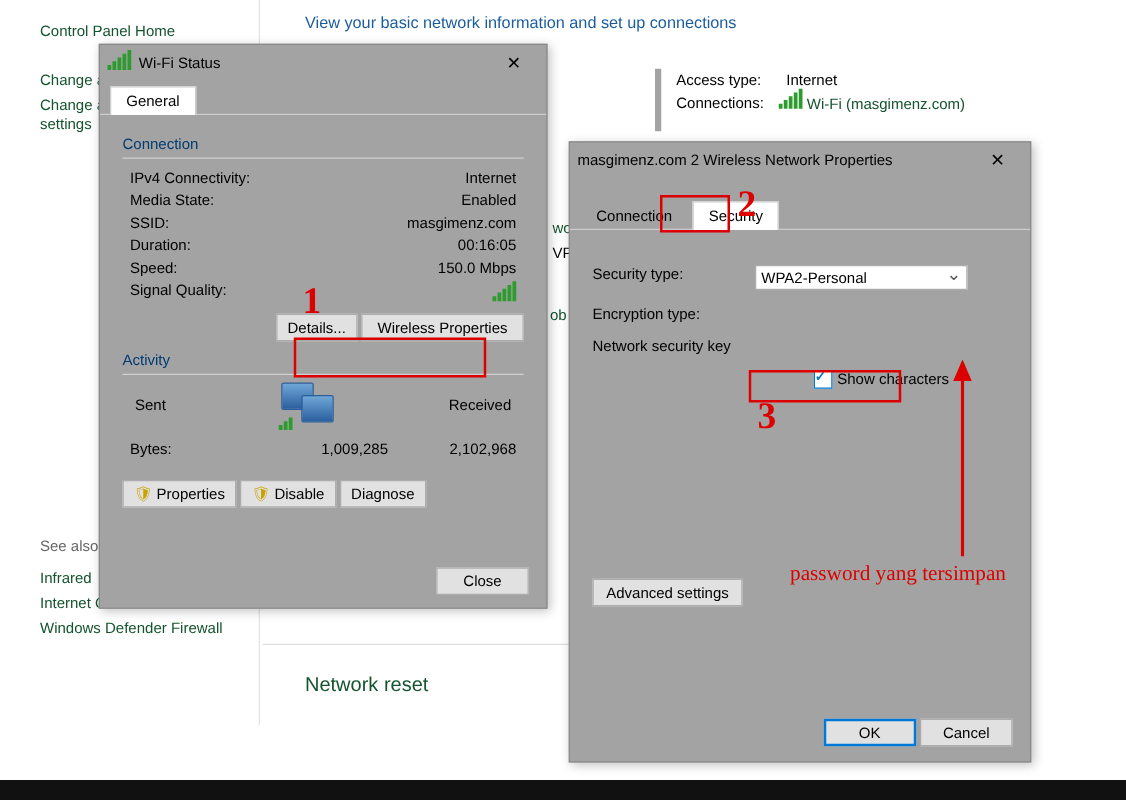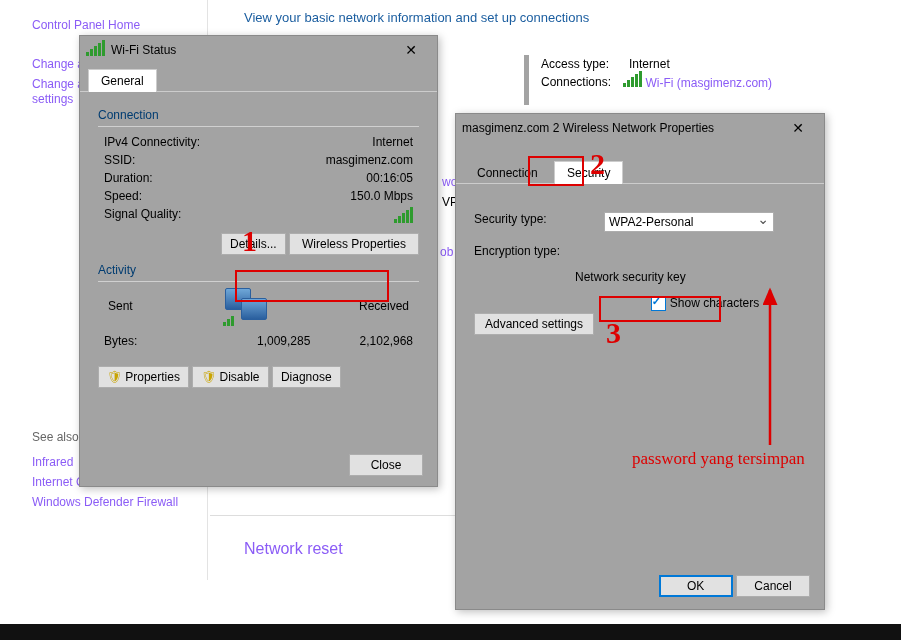--- a/index.html
+++ b/index.html
@@ -1,16 +1,16 @@
 <!DOCTYPE html>
 <html><head>
 <meta charset="utf-8">
 <style>
   html,body{margin:0;padding:0;font-family:"Segoe UI",sans-serif;font-size:12px;color:#000;background:#fff;width:901px;height:640px;position:relative;overflow:hidden}
-  .link{color:#8b5cf6;cursor:pointer}
+  .link{color:#14532d;cursor:pointer}
   .heading{color:#1a5d9f;font-size:13px}
   .window{position:absolute;background:#a3a3a3;border:1px solid #8a8a8a;box-shadow:2px 2px 8px rgba(0,0,0,.25)}
   .titlebar{display:flex;align-items:center;height:28px;padding:0 6px;font-size:12px}
   .titlebar .t-icon{margin-right:6px}
   .titlebar .spacer{flex:1}
   .closeX{width:40px;height:24px;text-align:center;font-size:14px;line-height:24px}
   .tabstrip{border-bottom:1px solid #ccc;padding:0 8px;margin-top:4px}
   .tab{display:inline-block;padding:4px 12px;border:1px solid #ccc;border-bottom:none;background:#fff;position:relative;top:1px;font-size:12px}
   .tabInactive{border-color:transparent;background:transparent}
   .group-title{color:#003c71;font-size:12px;margin:8px 0 4px 0}
@@ -90,20 +90,24 @@
   </div>
   <div style="padding:8px 18px 0 18px">
     <div class="group-title">Connection</div>
     <div class="hr"></div>
     <div style="padding:0 6px">
       <div class="row">
           <span>IPv4 Connectivity:</span>
           <span>Internet</span>
         </div>
       <div class="row">
+          <span>Media State:</span>
+          <span>Enabled</span>
+        </div>
+      <div class="row">
           <span>SSID:</span>
           <span>masgimenz.com</span>
         </div>
       <div class="row">
           <span>Duration:</span>
           <span>00:16:05</span>
         </div>
       <div class="row">
           <span>Speed:</span>
           <span>150.0 Mbps</span>
@@ -175,28 +179,28 @@
   <div style="padding:26px 18px 0 18px">
     <div class="row" style="justify-content:flex-start;margin-bottom:8px">
       <span class="label">Security type:</span>
       <span class="select">
           <span>WPA2-Personal</span>
         </span>
     </div>
     <div class="row" style="justify-content:flex-start;margin-bottom:8px">
       <span class="label">Encryption type:</span>
     </div>
-    <div class="row" style="justify-content:center;margin-bottom:8px">
+    <div class="row" style="justify-content:space-between;margin-bottom:8px">
       <span class="label">Network security key</span>
     </div>
     <div class="row" style="justify-content:center;margin-left:130px">
       <span class="chk checked"></span>
       <span>Show characters</span>
     </div>
-    <div style="">
+    <div style="margin-top:150px">
       <span class="btn" style="min-width:120px">Advanced settings</span>
     </div>
   </div>
   <div style="position:absolute;right:14px;bottom:12px">
     <span class="btn" style="border:2px solid #0078d7;min-width:74px">OK</span>
     <span class="btn" style="min-width:74px">Cancel</span>
   </div>
 </div>
 
 <div class="redbox" style="left:235px;top:270px;width:150px;height:28px"></div>

